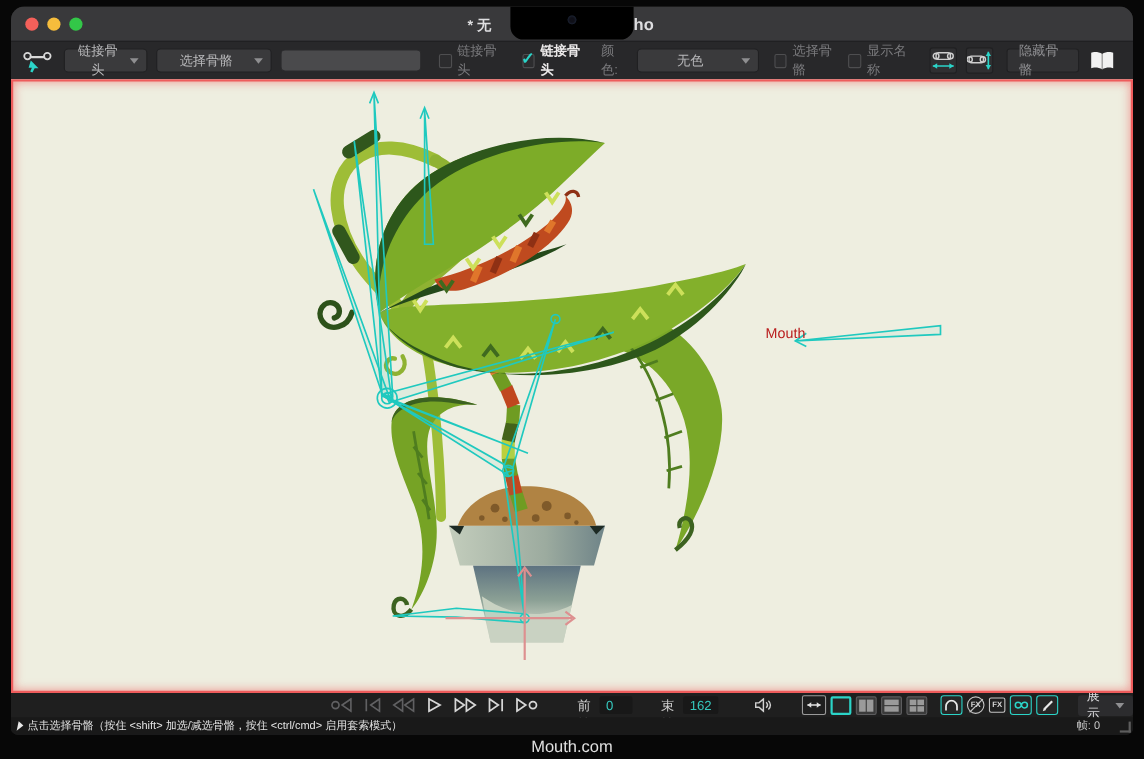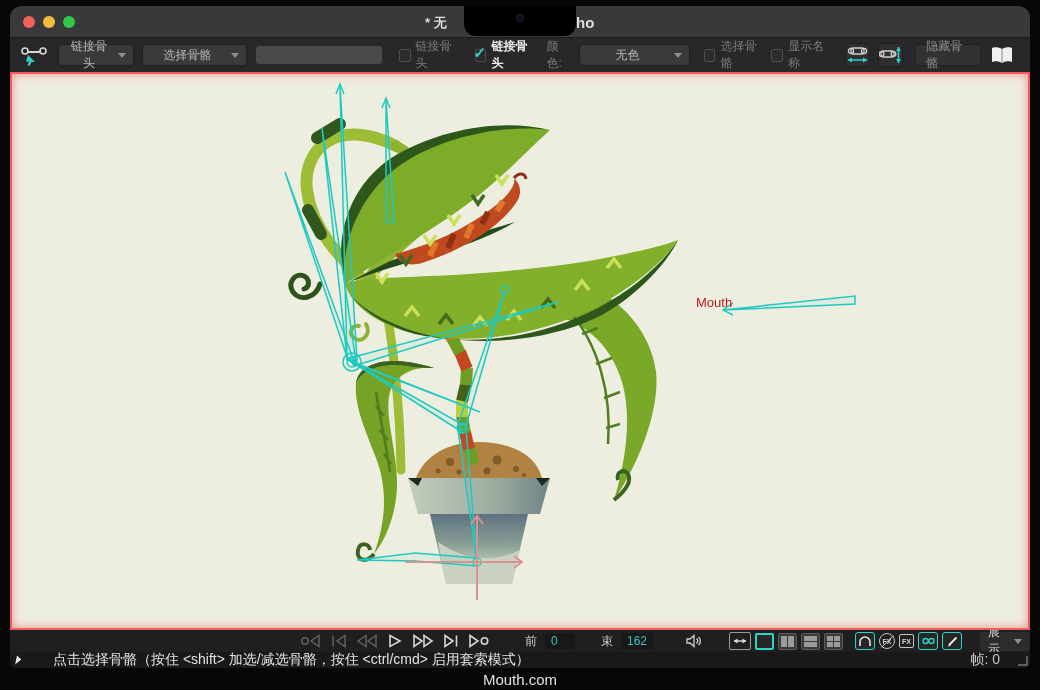--- a/index.html
+++ b/index.html
@@ -70,21 +70,21 @@
   .fx-circle { width:16px; height:16px; border:1px solid #c4c4c4; border-radius:50%; position:relative;
                display:flex; align-items:center; justify-content:center; font-size:7px; font-weight:bold; color:#d6d6d6; }
   .fx-circle::after { content:""; position:absolute; left:-1px; top:7px; width:17px; height:1px; background:#c4c4c4; transform:rotate(-45deg); }
   .fx-box { width:15px; height:14px; border:1px solid #c4c4c4; border-radius:2px; display:flex; align-items:center; justify-content:center;
             font-size:7px; font-weight:bold; color:#d6d6d6; }
   .show-dd { margin-left:18px; height:19px; background:#2c2c2e; border-radius:3px; color:#d8d8da; font-size:12px;
              display:flex; align-items:center; padding:0 8px; gap:8px; }
 
   
   .statusbar { height:16px; flex:0 0 16px; background:#191919; display:flex; align-items:center; position:relative;
-               font-size:14px; color:#e2e2e2; padding:0 6px;gap:28px; }
+               font-size:10px; color:#e2e2e2; padding:0 6px; }
   .cursor-arrow { width:0; height:0; border-left:5px solid #e8e8e8; border-top:3px solid transparent;
                   border-bottom:6px solid transparent; margin-right:4px; transform:rotate(12deg); }
   .frame-right { position:absolute; right:30px; color:#c6c6c6; }
   .grip { position:absolute; right:2px; bottom:2px; width:10px; height:10px;
           border-right:2px solid #6f6f6f; border-bottom:2px solid #6f6f6f; opacity:.8; }
 
   .watermark { position:absolute; left:0; right:0; bottom:2px; text-align:center; color:#e0e0e0; font-size:15px; z-index:50; }
 </style>
 </head>
 <body>

